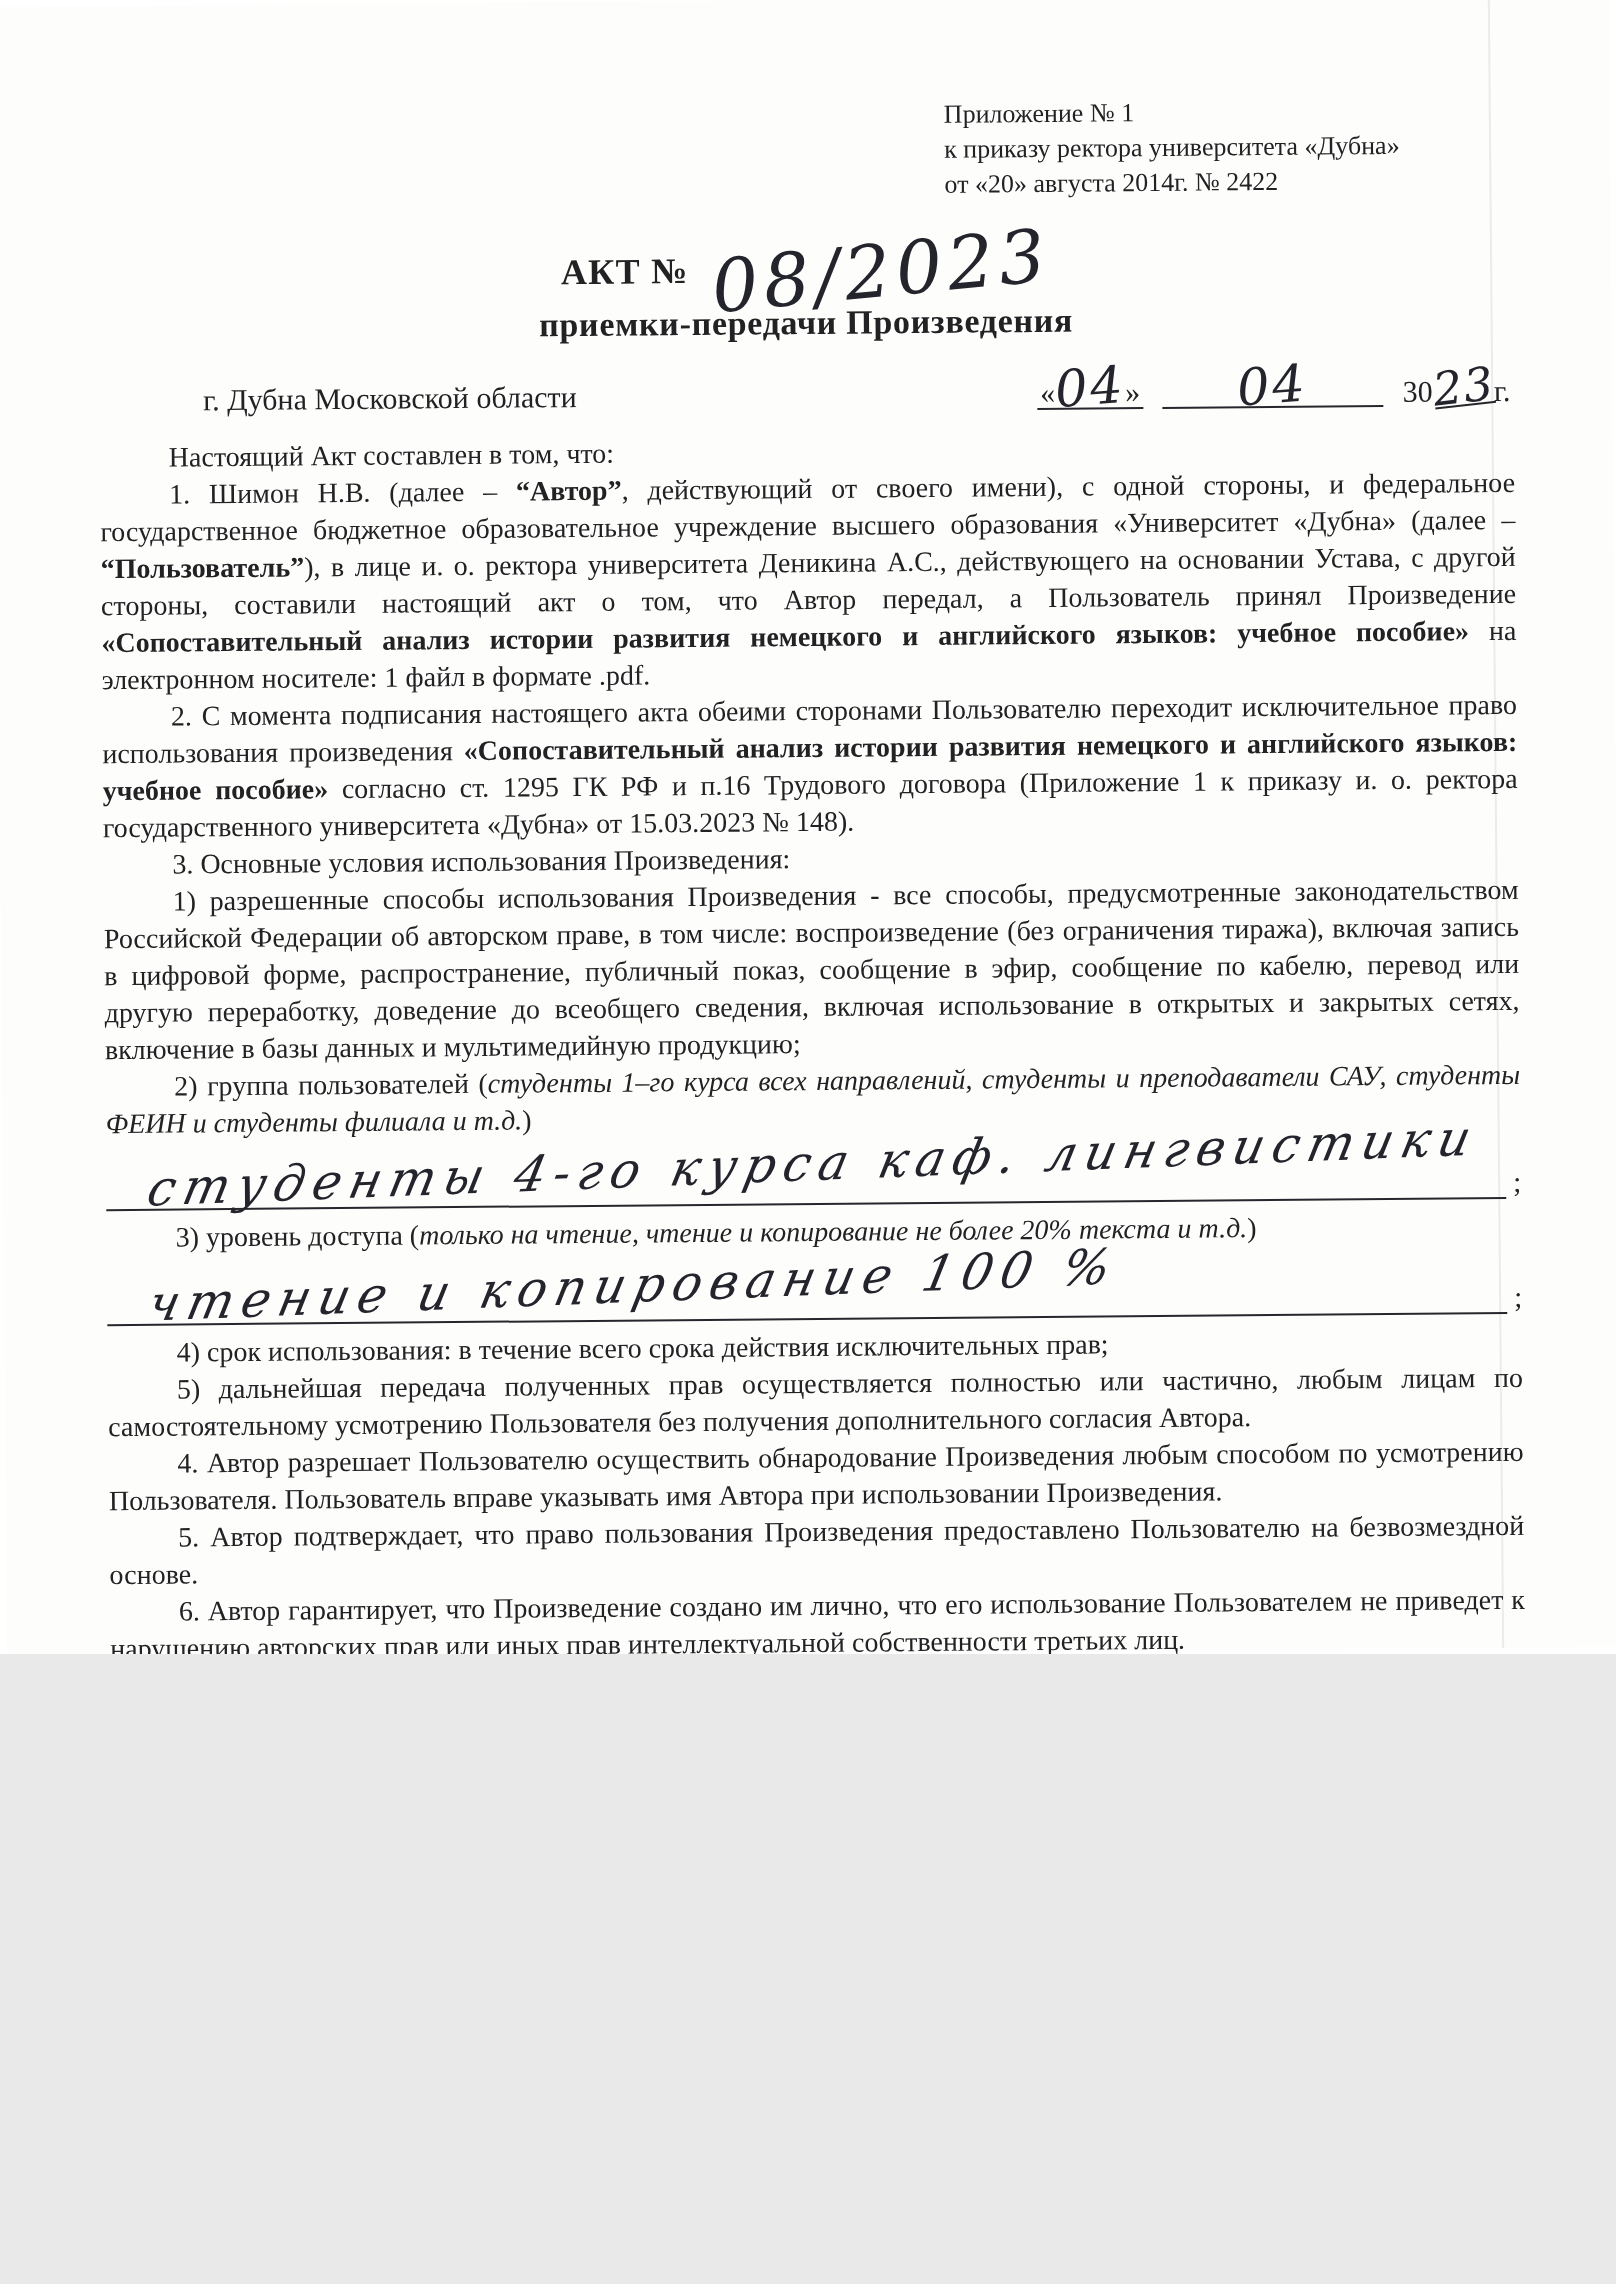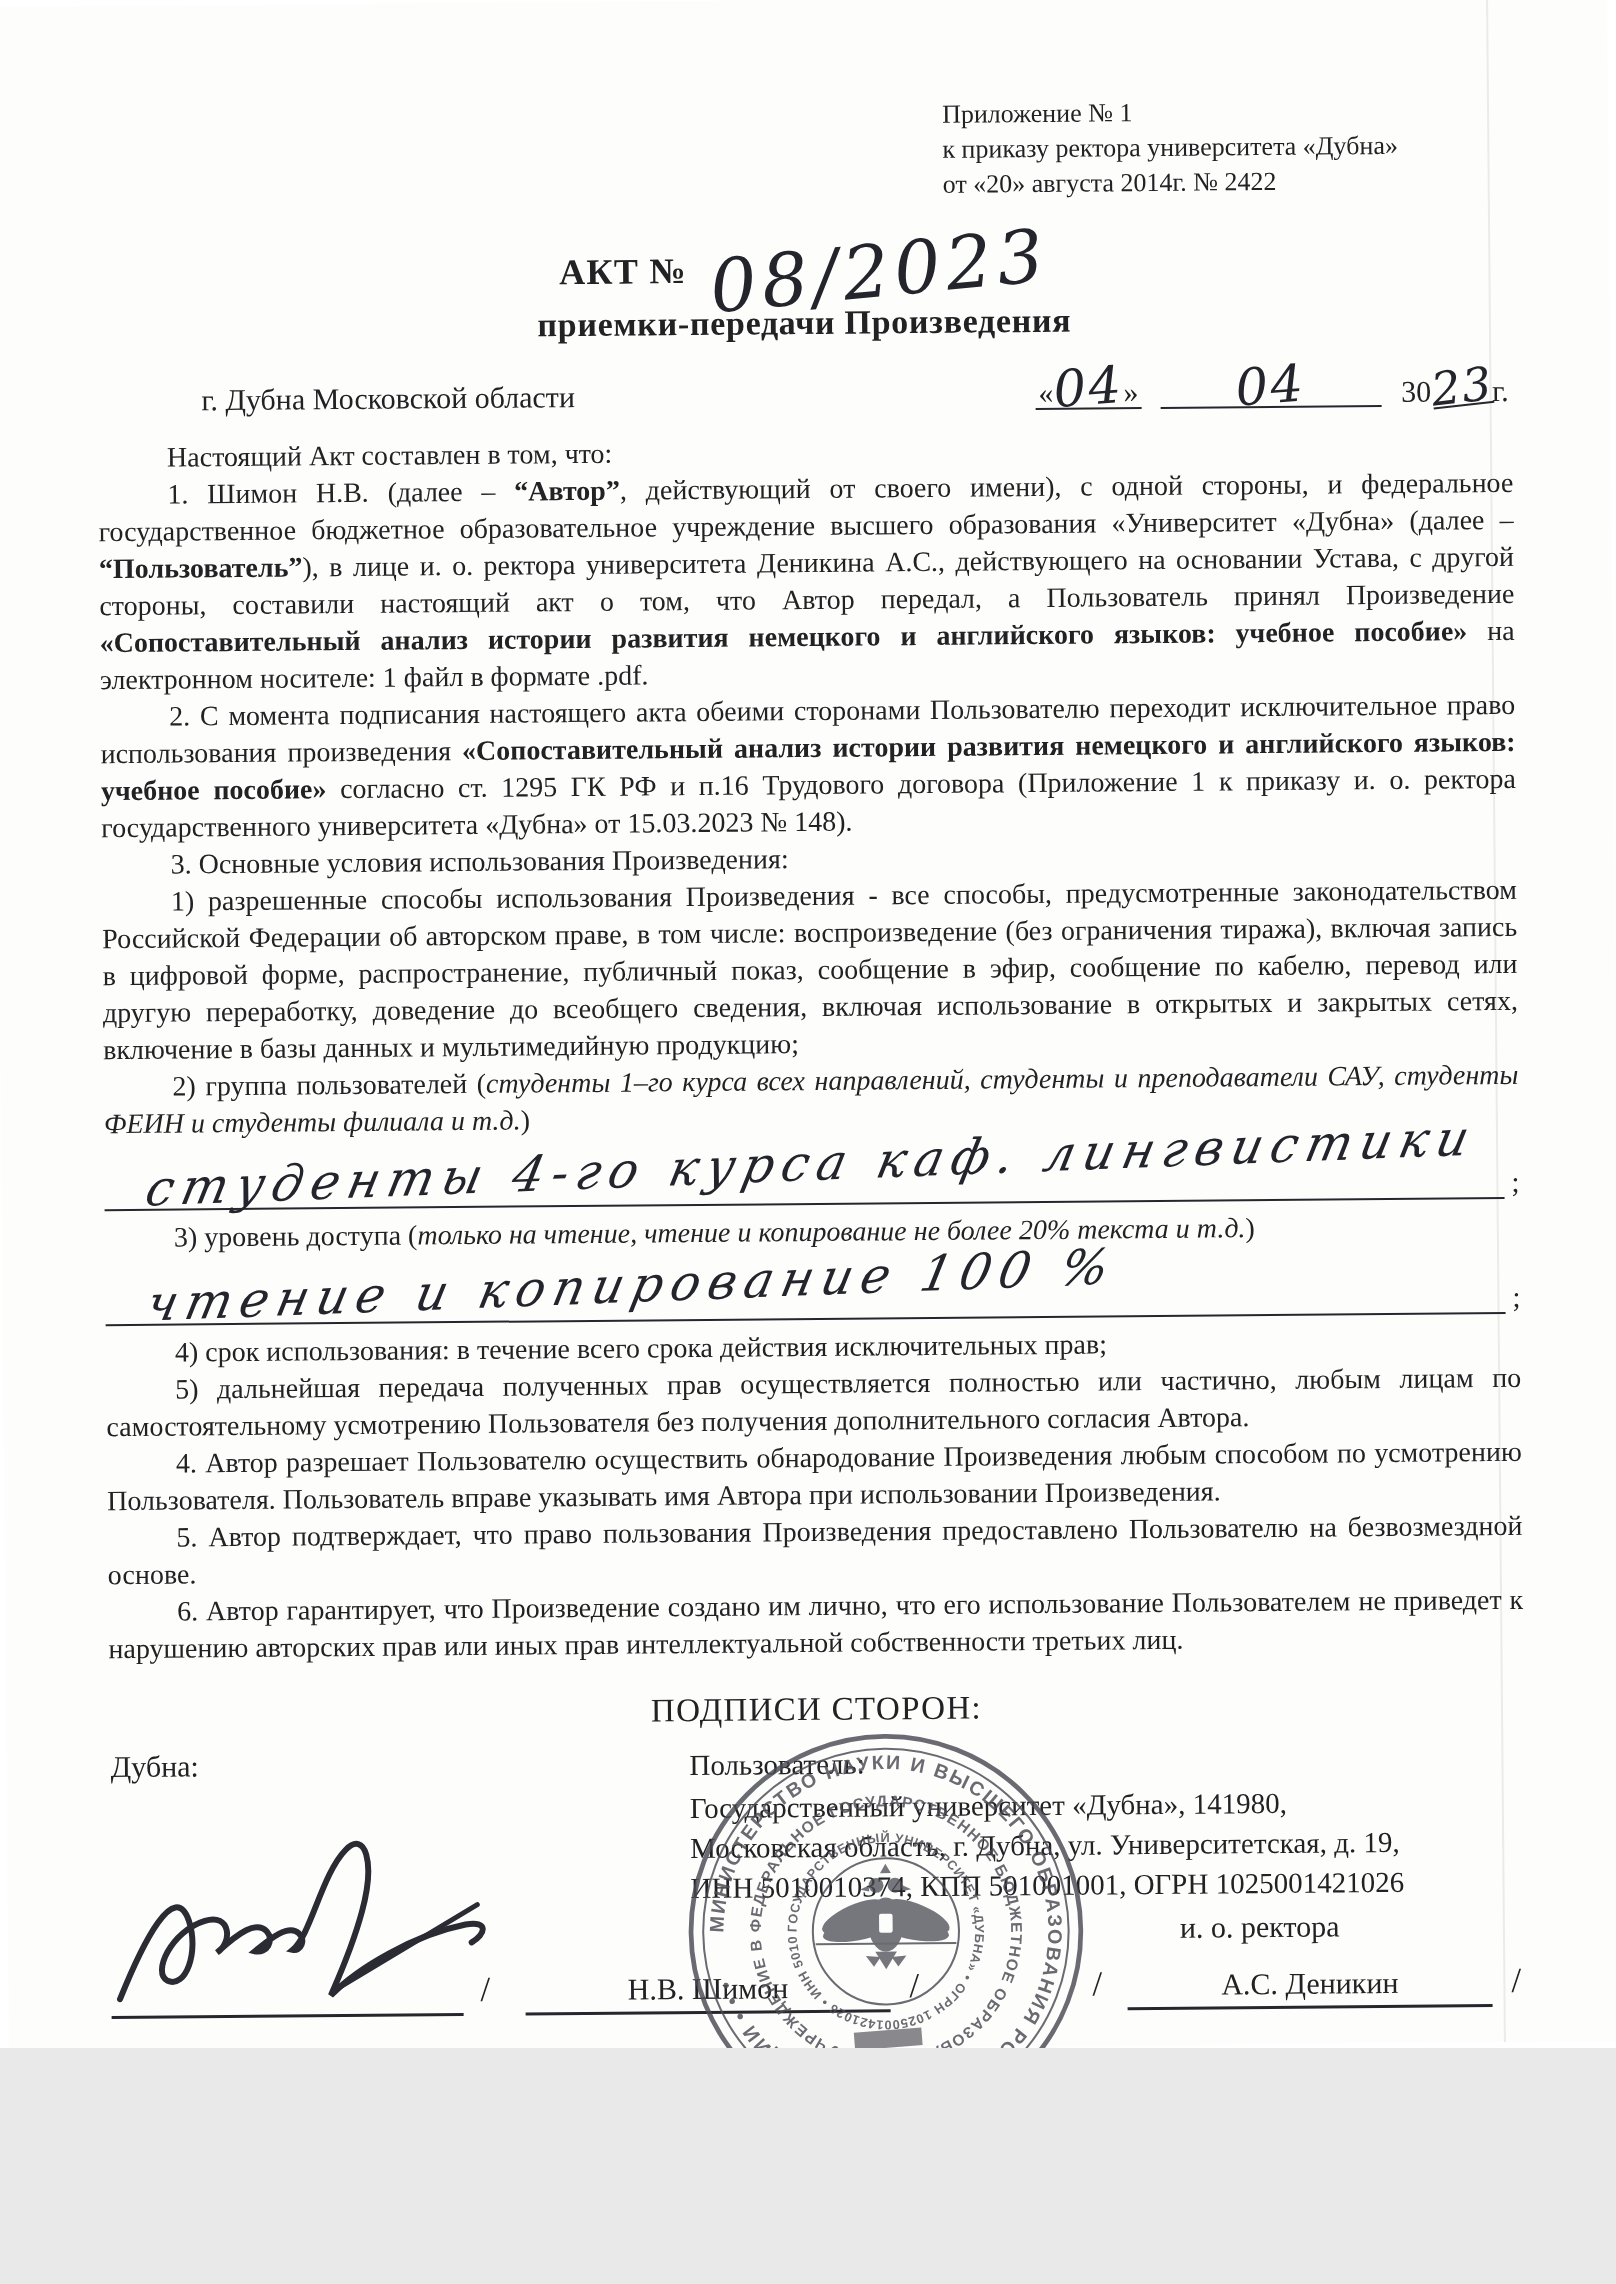--- a/index.html
+++ b/index.html
@@ -1,16 +1,16 @@
 <!DOCTYPE html>
 <html style="font-size:10.4px"><head>
 <meta charset="utf-8">
 <style>
   html,body{margin:0;padding:0;background:#e9e9e9;}
-  .page{width:1616px;height:2048px;background:#ffffff;position:relative;overflow:hidden;
+  .page{width:1616px;height:1654px;background:#ffffff;position:relative;overflow:hidden;
         font-family:"Liberation Serif", serif;color:#222225;}
   .sheet{position:absolute;inset:0;background:#fdfdfc;transform:rotate(-0.5deg);}
   .scan-line{position:absolute;top:0;bottom:0;left:1495px;width:2px;background:#ebebe9;}
   .content{padding:98px 98px 0 103px;position:relative;}
 
   
   .appendix{margin-left:847px;font-size:26px;line-height:35px;}
 
   
   .title-row{display:flex;justify-content:center;align-items:flex-end;margin-top:14.3px;height:87px;}

